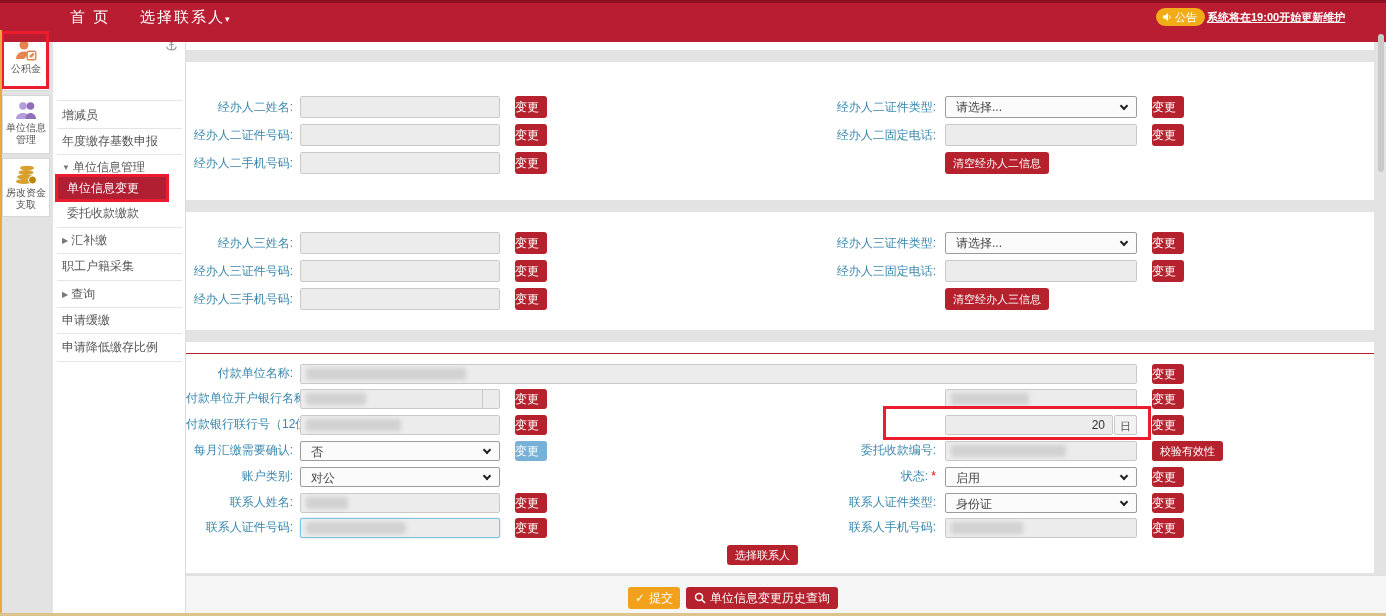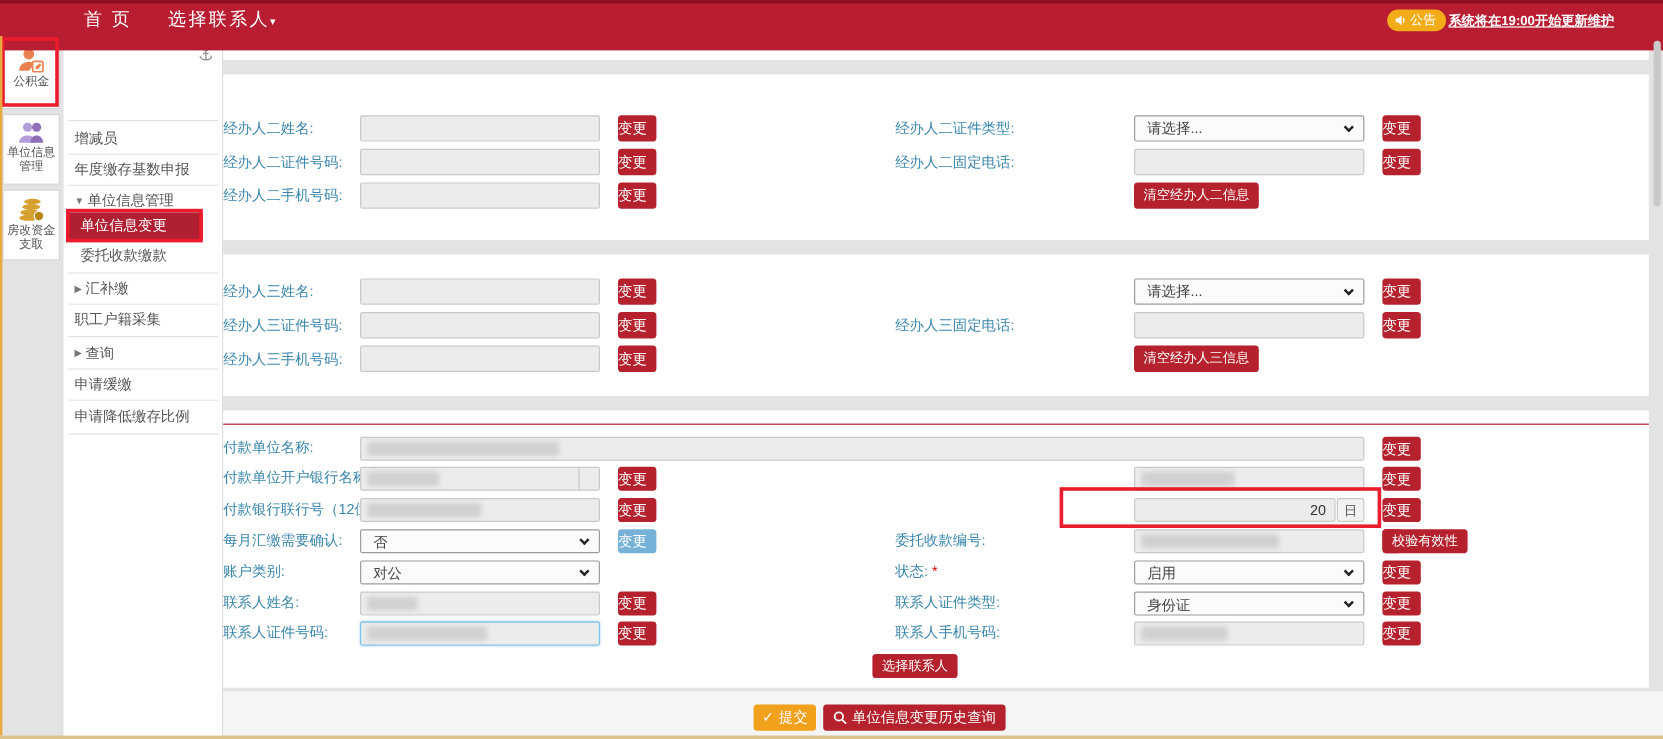--- a/index.html
+++ b/index.html
@@ -24,21 +24,21 @@
   .sep{position:absolute;left:4px;width:125px;height:1px;background:#e4e4e4}
   .anchor{position:absolute;left:112px;top:8px}
   
   .card{position:absolute;left:186px;width:1188px;background:#fff}
   #cardA{top:30px;height:20px;overflow:hidden}
   #cardB{top:62px;height:138px}
   #cardC{top:212px;height:118px}
   #cardD{top:342px;height:231px}
   .redline{position:absolute;left:0;top:11px;width:1188px;height:1px;background:#b5222d}
   
-  .lbl{position:absolute;color:#3a87ad;font-size:12px;height:22px;line-height:22px;white-space:nowrap}
+  .lbl{position:absolute;color:#3a87ad;font-size:12px;height:22px;line-height:22px;text-align:right;white-space:nowrap}
   .lblL{left:0;width:107px}
   .lblR{left:560px;width:190px}
   .inp{position:absolute;background:#ececec;border:1px solid #c9c9c9;border-radius:2px;height:22px}
   .sel{position:absolute;background:#fbfbfb;border:1px solid #9c9c9c;border-radius:2px;height:22px;font-size:12px;color:#444;cursor:pointer}
   .selv{position:absolute;left:10px;top:0;line-height:20px}
   .chev{position:absolute;right:9px;top:6px;width:6px;height:6px;border-left:2px solid #222;border-bottom:2px solid #222;transform:rotate(-45deg)}
   .btn{position:absolute;width:32px;height:22px;line-height:22px;background:#b5222d;color:#fff;font-size:12px;border-radius:3px;cursor:pointer;white-space:nowrap}
   .wauto{width:auto;padding:0 8px;font-size:11px}
   .f20{height:20px;line-height:20px}
   .bblue{background:#76b1d7}
@@ -170,20 +170,21 @@
   <div class="btn" style="left:329px;top:20px">变更</div>
 
   <div class="lbl lblL" style="top:48px">经办人三证件号码:</div>
   <div class="inp" style="left:114px;top:48px;width:200px"></div>
   <div class="btn" style="left:329px;top:48px">变更</div>
 
   <div class="lbl lblL" style="top:76px">经办人三手机号码:</div>
   <div class="inp" style="left:114px;top:76px;width:200px"></div>
   <div class="btn" style="left:329px;top:76px">变更</div>
 
+  <div class="lbl lblR" style="top:20px">经办人三证件类型:</div>
   <div class="sel" style="left:759px;top:20px;width:192px">
       <span class="selv">请选择...</span>
       <i class="chev"></i>
     </div>
   <div class="btn" style="left:966px;top:20px">变更</div>
 
   <div class="lbl lblR" style="top:48px">经办人三固定电话:</div>
   <div class="inp" style="left:759px;top:48px;width:192px"></div>
   <div class="btn" style="left:966px;top:48px">变更</div>
 

